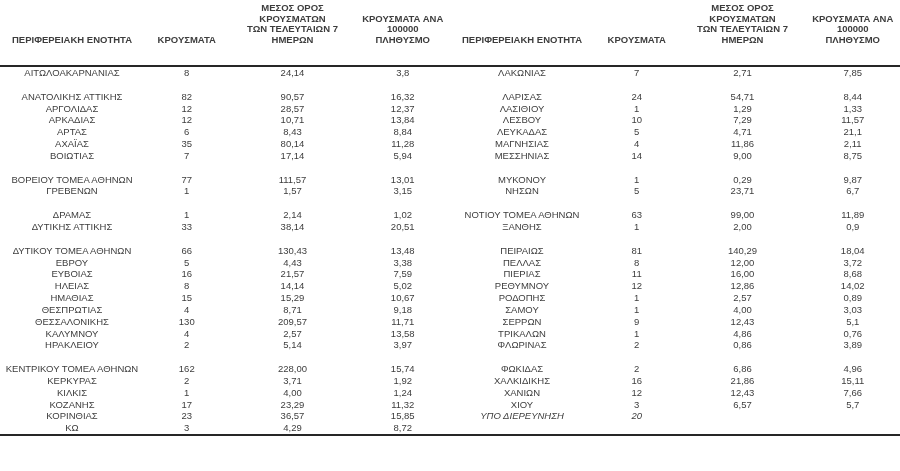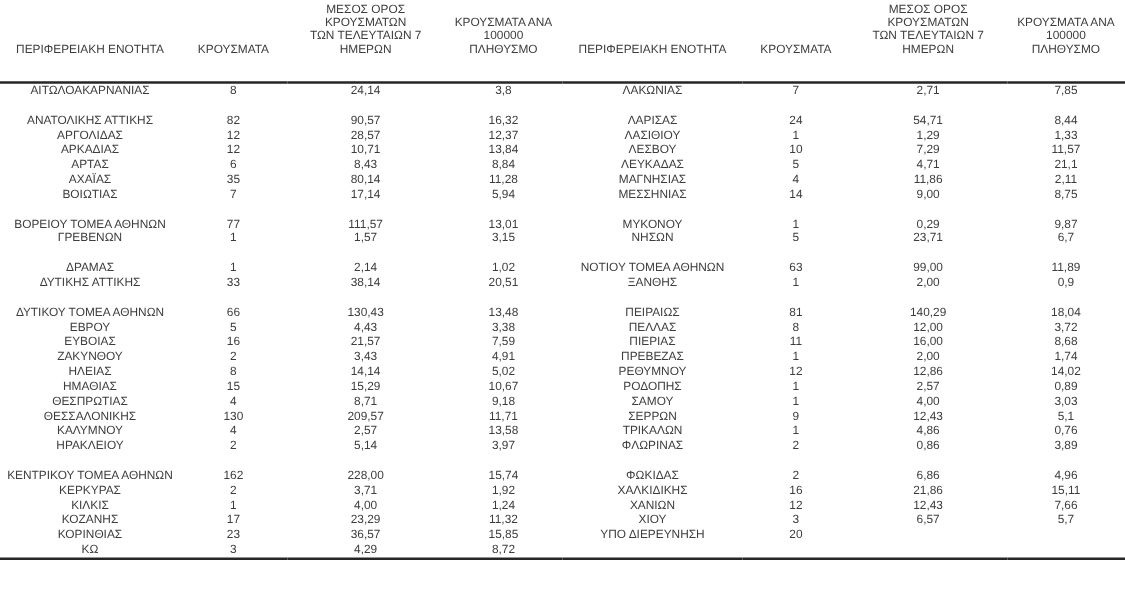--- a/index.html
+++ b/index.html
@@ -17,41 +17,41 @@
   }
   .page{width:900px;height:471px;}
   table.cases{
     width:100%;
     border-collapse:collapse;
     table-layout:fixed;
     font-size:9.5px;
     color:var(--text);
   }
   thead th{
-    font-weight:normal;
+    font-weight:bold;
     text-align:center;
     vertical-align:bottom;
     padding:3px 1px 20px 1px;
     line-height:10.5px;
     border-bottom:2px solid var(--line);
   }
   thead th span{display:block;}
   tbody td{
     height:11.85px;
     padding:0 1px;
     text-align:center;
     vertical-align:middle;
     white-space:nowrap;
     overflow:hidden;
     line-height:11.85px;
   }
   tbody tr:last-child td{
     border-bottom:2px solid var(--line);
   }
-  td.italic{}
+  td.italic{font-style:italic;}
 </style>
 </head>
 <body>
 
 <div class="page">
   <table class="cases">
     <colgroup>
       <col style="width:16%">
         <col style="width:9.5%">
         <col style="width:14%">
@@ -270,30 +270,20 @@
           <td>ΕΥΒΟΙΑΣ</td>
           <td>16</td>
           <td>21,57</td>
           <td>7,59</td>
           <td>ΠΙΕΡΙΑΣ</td>
           <td>11</td>
           <td>16,00</td>
           <td>8,68</td>
         </tr>
         <tr>
-          <td>ΖΑΚΥΝΘΟΥ</td>
-          <td>2</td>
-          <td>3,43</td>
-          <td>4,91</td>
-          <td>ΠΡΕΒΕΖΑΣ</td>
-          <td>1</td>
-          <td>2,00</td>
-          <td>1,74</td>
-        </tr>
-        <tr>
           <td>ΗΛΕΙΑΣ</td>
           <td>8</td>
           <td>14,14</td>
           <td>5,02</td>
           <td>ΡΕΘΥΜΝΟΥ</td>
           <td>12</td>
           <td>12,86</td>
           <td>14,02</td>
         </tr>
         <tr>

